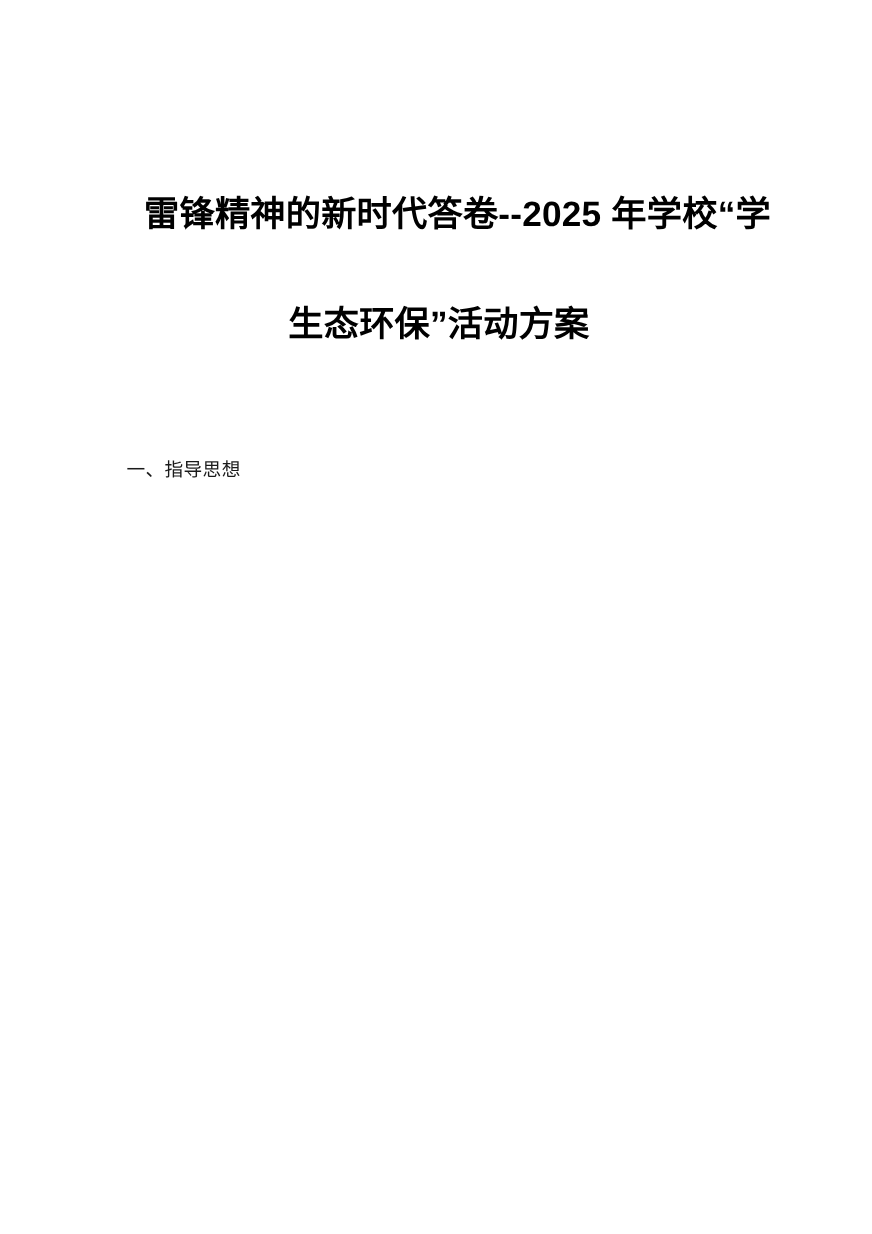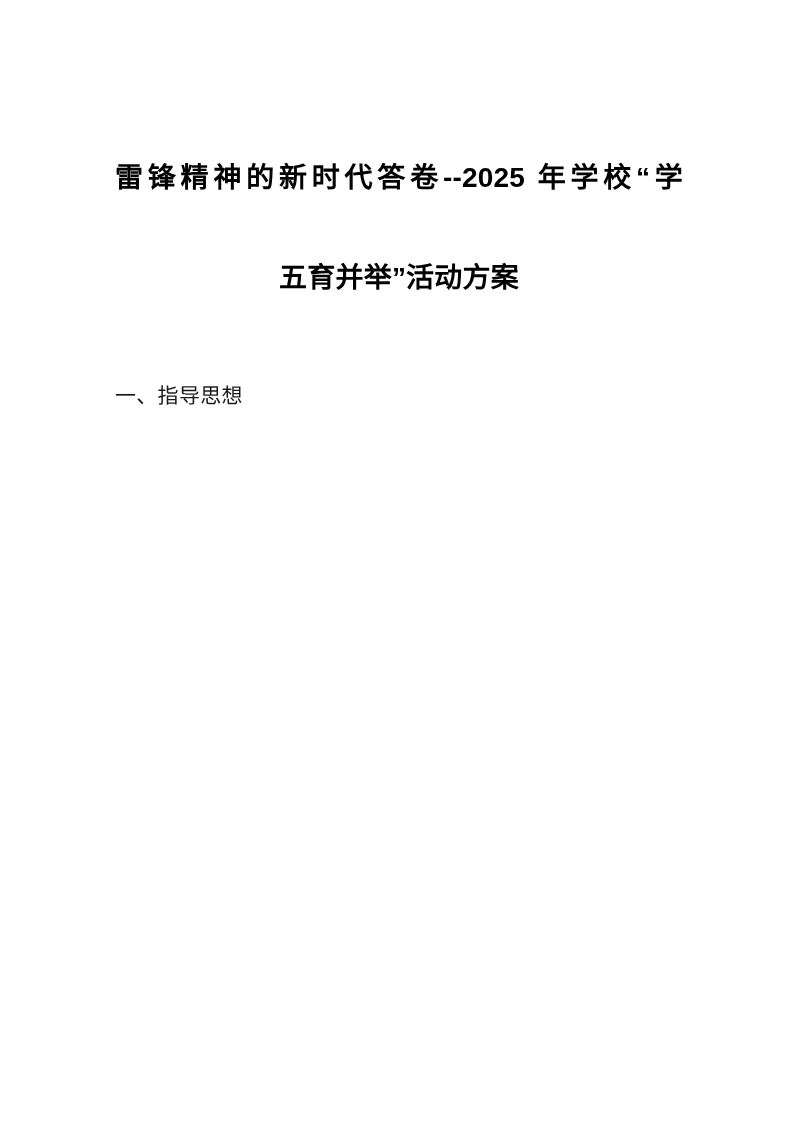--- a/index.html
+++ b/index.html
@@ -27,23 +27,23 @@
 
   .content {
     position: absolute;
     left: 115px;
     top: 0;
     width: 568px;
   }
 
   
   .doc-title {
-    margin: 0;
+    margin: 16px;
     padding-top: 128px;
-    font-size: 28px;
+    font-size: 32px;
     font-weight: 700;
     line-height: 100px;
     letter-spacing: 0.2px;
     color: #000000;
     text-align: justify;
     text-align-last: center;
     word-break: break-all;
   }
   .doc-title .title-line-1 {
     display: block;
@@ -52,21 +52,21 @@
     white-space: nowrap;
   }
   .doc-title .title-line-2 {
     display: block;
     text-align: center;
   }
 
   
   .section-heading {
     margin: 0;
-    font-size: 21px;
+    font-size: 17px;
     font-weight: 400;
     line-height: 40px;
     color: #1a1a1a;
     letter-spacing: 0.3px;
   }
 
   
   .body-text {
     margin: 0;
     font-size: 19.5px;
@@ -86,21 +86,21 @@
   .gap-heading-body2 { height: 46px; }
 </style>
 </head>
 <body>
 
 <div class="page">
   <div class="content">
 
     <h1 class="doc-title">
       <span class="title-line-1">雷锋精神的新时代答卷--2025 年学校“学</span>
-      <span class="title-line-2">五育并举”活动方案</span>
+      <span class="title-line-2">生态环保”活动方案</span>
     </h1>
 
     <div class="gap-title-to-s1"></div>
 
     <h2 class="section-heading">一、指导思想</h2>
 
     <div class="gap-heading-body"></div>
 
 
     <div class="gap-body-heading"></div>

